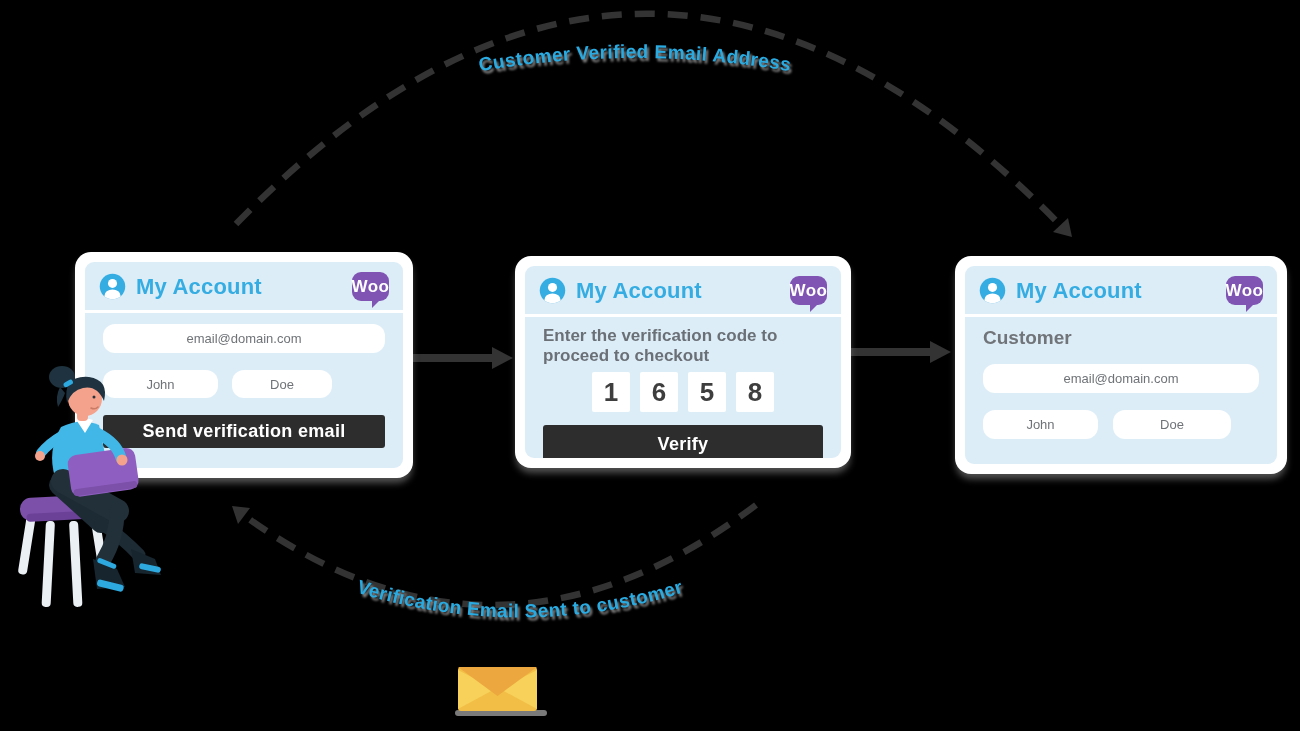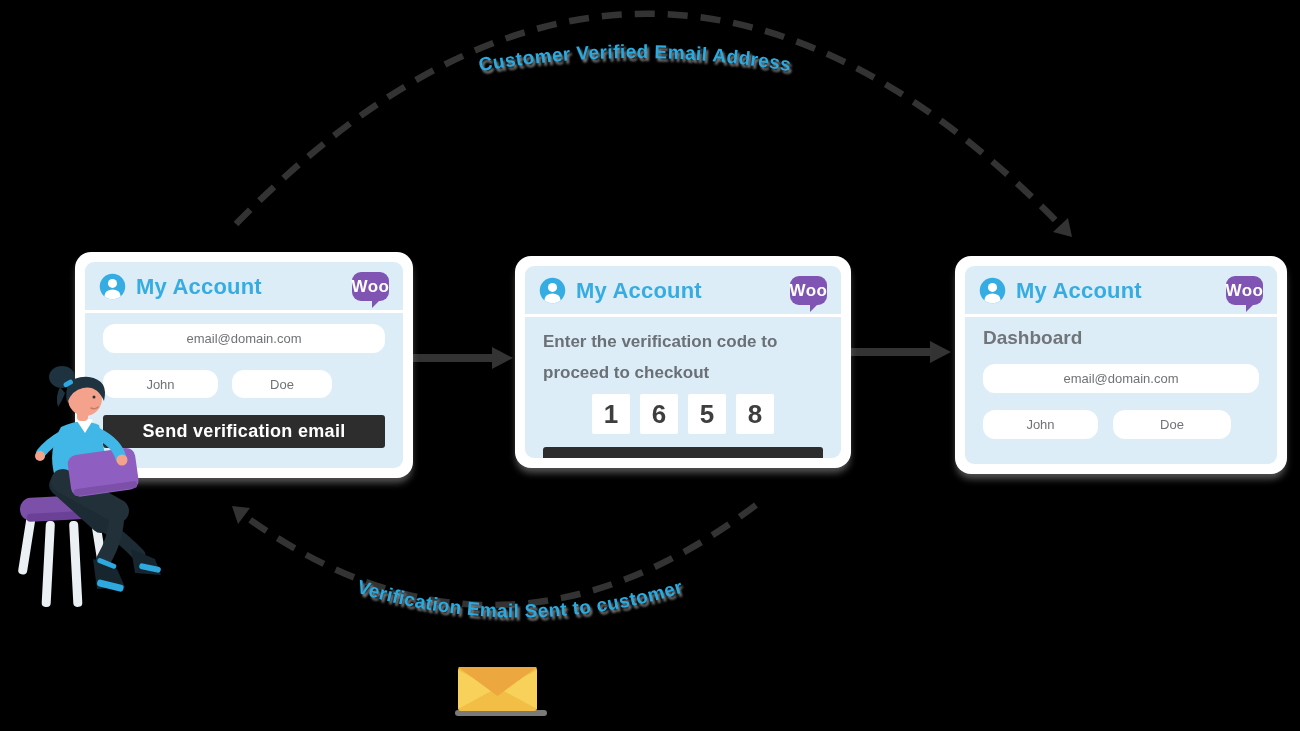--- a/index.html
+++ b/index.html
@@ -53,21 +53,21 @@
   .c1-first{width:115px;height:28px;}
   .c1-last{width:100px;height:28px;}
   .dark-btn{
     display:flex;align-items:center;justify-content:center;width:100%;
     background:#2D2D2D;color:#fff;border:none;border-radius:3px;cursor:pointer;
     font-family:"Liberation Sans",sans-serif;font-size:18px;font-weight:600;letter-spacing:.3px;
   }
   .c1-btn{height:33px;margin-top:17px;}
   
   .c2-instruction{
-    margin-top:9px;color:#6B7076;font-size:17px;font-weight:600;line-height:31px;max-width:286px;
+    margin-top:9px;color:#6B7076;font-size:17px;font-weight:600;line-height:20px;max-width:286px;
   }
   .c2-digits{margin-top:6px;gap:10px;justify-content:center;}
   .code-box{
     width:38px;height:40px;background:#fff;border-radius:2px;
     display:flex;align-items:center;justify-content:center;
     font-size:26px;font-weight:800;color:#3E3E3E;
   }
   .c2-btn{height:39px;margin-top:13px;}
   
   .c3-dashboard{margin-top:10px;color:#717579;font-size:19px;font-weight:600;}
@@ -169,21 +169,21 @@
   <div class="card card3">
     <div class="card-inner">
       <div class="card-header">
         <svg class="user-icon" viewBox="0 0 28 28">
           <use href="#icon-user"></use>
           </svg>
         <span class="card-title">My Account</span>
         <span class="woo-logo">Woo</span>
       </div>
       <div class="card-body">
-        <div class="c3-dashboard">Dashboard</div>
+        <div class="c3-dashboard">Customer</div>
         <input class="field c3-email" value="email@domain.com" style="">
         <div class="row c3-row">
           <input class="field c3-first" value="John" style="">
           <input class="field c3-last" value="Doe" style="">
         </div>
       </div>
     </div>
   </div>
 
   <svg class="person" viewBox="0 0 180 252">

